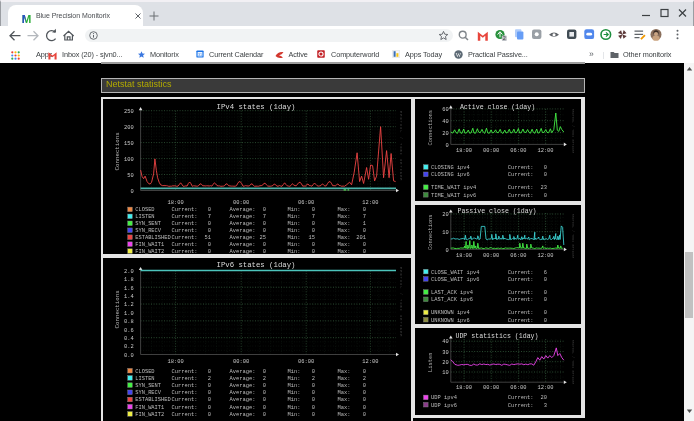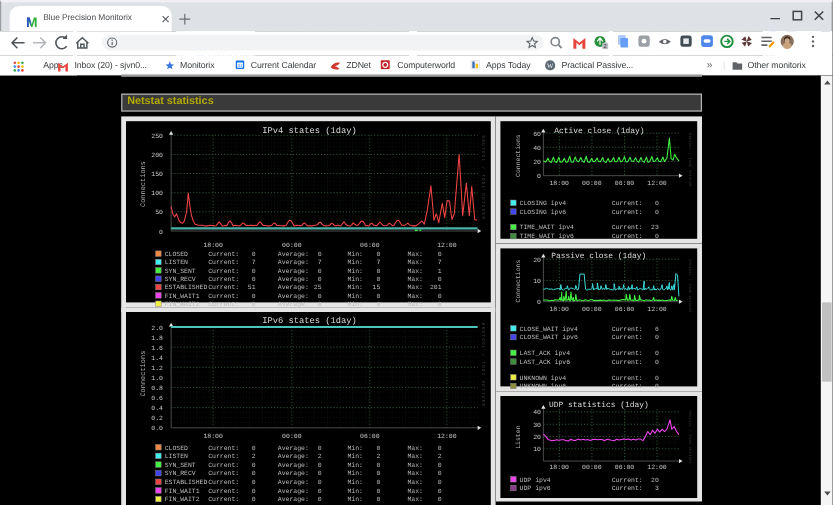--- a/index.html
+++ b/index.html
@@ -7,23 +7,23 @@
 .abs{position:absolute}
 #tabstrip{left:0;top:0;width:694px;height:26px;background:#dee1e6;border-left:1px solid #9a9da2;border-right:1px solid #9a9da2;border-top:2px solid #f2f0f4}
 #tab{left:8px;top:5px;width:135px;height:21px;background:#fff;border-radius:8px 8px 0 0}
 #tabtitle{left:28px;top:0;width:95px;height:21px;line-height:21px;font-size:7px;letter-spacing:-0.05px;color:#494c50;white-space:nowrap;overflow:hidden}
 #toolbar{left:0;top:26px;width:694px;height:20px;background:#fff}
 #pill{left:85px;top:28.5px;width:368px;height:13.5px;background:#f1f3f4;border-radius:7px}
 #urltext{left:100px;top:28.5px;height:13.5px;line-height:14px;font-size:7.8px;color:#73777c;white-space:nowrap}
 #bookbar{left:0;top:46px;width:694px;height:17px;background:#fff}
 .bk{position:absolute;top:0;height:17px;line-height:17px;font-size:7.3px;letter-spacing:-0.1px;color:#3c4043;white-space:nowrap}
 #page{left:0;top:63px;width:694px;height:358px;background:#000}
-.chartbox{position:absolute;background:#000;border:4px solid #e5e5e5}
+.chartbox{position:absolute;background:#000;border:2px solid #e5e5e5}
 #hdrbar{left:101px;top:15px;width:484px;height:15px;background:#3a3a3a;border:1.5px solid #b5b5b5}
-#hdrtxt{font-size:9px;font-weight:bold;color:#b2aa00;line-height:11.5px;padding-left:4px;font-family:"Liberation Sans",sans-serif}
+#hdrtxt{font-size:9px;font-weight:normal;color:#b2aa00;line-height:11.5px;padding-left:4px;font-family:"Liberation Sans",sans-serif}
 #scroll{left:684px;top:0px;width:10px;height:358px;background:#f5f5f5}
 #thumb{left:1px;top:189px;width:8px;height:66px;background:#c1c1c1}
 svg{display:block}
 </style></head><body>
 <div id="win">
 
 <div id="tabstrip" class="abs"></div>
 <div id="tab" class="abs">
 <svg class="abs" style="left:14px;top:7px" width="9" height="12" viewBox="0 0 9 12">
 <defs>
@@ -143,21 +143,21 @@
 <div class="bk" style="left:150px">Monitorix</div>
 <svg class="abs" style="left:196px;top:4px" width="8" height="8" viewBox="0 0 10 10">
         <rect x="0.5" y="0.5" width="9" height="9" rx="1.2" fill="#1a73e8"></rect>
         <rect x="2" y="2.6" width="6" height="5.4" fill="#fff"></rect>
         <text x="5" y="7.2" font-size="4.6" fill="#1a73e8" text-anchor="middle" font-family="Liberation Sans,sans-serif">31</text>
       </svg>
 <div class="bk" style="left:209px">Current Calendar</div>
 <svg class="abs" style="left:275px;top:4.5px" width="9" height="8" viewBox="0 0 9 8">
         <path d="M0.5 5 Q3 0.5 8.5 1.2 Q7 3.5 4 4.2 Q6 4.5 8 6.5 Q3.5 8 0.5 5 Z" fill="#d2372e"></path>
       </svg>
-<div class="bk" style="left:288.5px">ZDNet</div>
+<div class="bk" style="left:288.5px">Active</div>
 <svg class="abs" style="left:317px;top:4px" width="8" height="8" viewBox="0 0 10 10">
         <rect x="0.3" y="0.3" width="9.4" height="9.4" rx="1" fill="#c22026"></rect>
         <circle cx="5" cy="5" r="2.6" fill="none" stroke="#fff" stroke-width="1.3"></circle>
       </svg>
 <div class="bk" style="left:331px">Computerworld</div>
 <svg class="abs" style="left:391.5px;top:4px" width="8" height="8" viewBox="0 0 10 10">
         <rect x="0.3" y="0.3" width="9.4" height="9.4" rx="1" fill="#f5f5f5" stroke="#c5d0de" stroke-width="0.5"></rect>
         <path d="M2 1.5 H4.5 V8.5 H2 Z" fill="#3a6fb5"></path>
         <path d="M5.5 4 H8 V8.5 H5.5 Z" fill="#f4c20d"></path>
       </svg>

